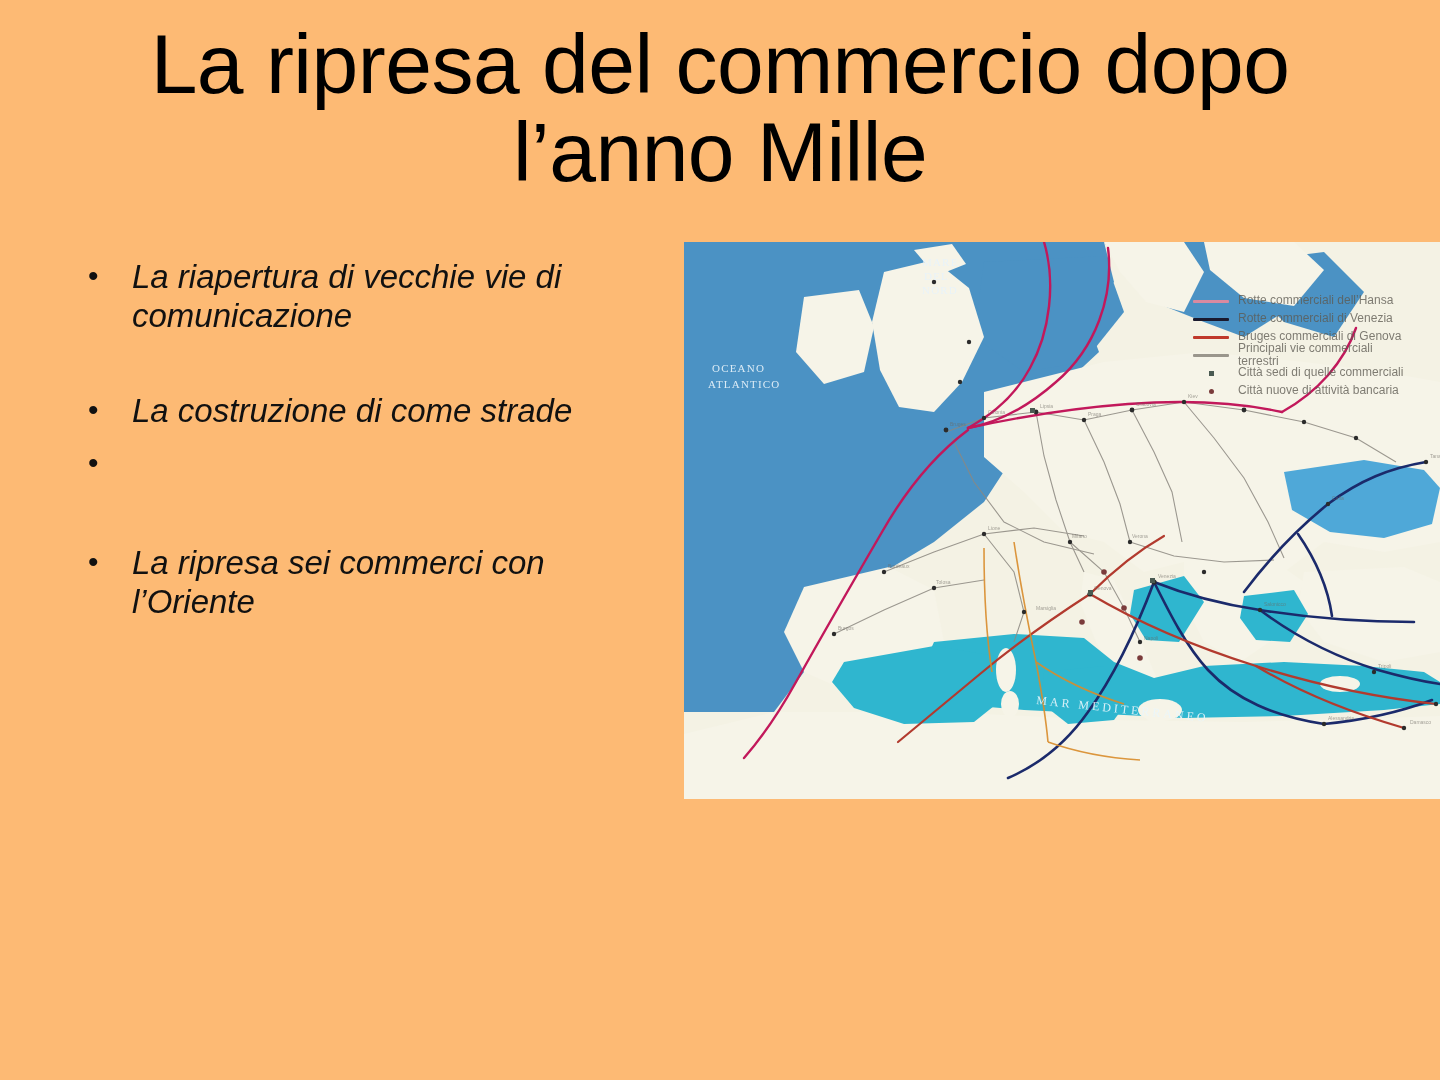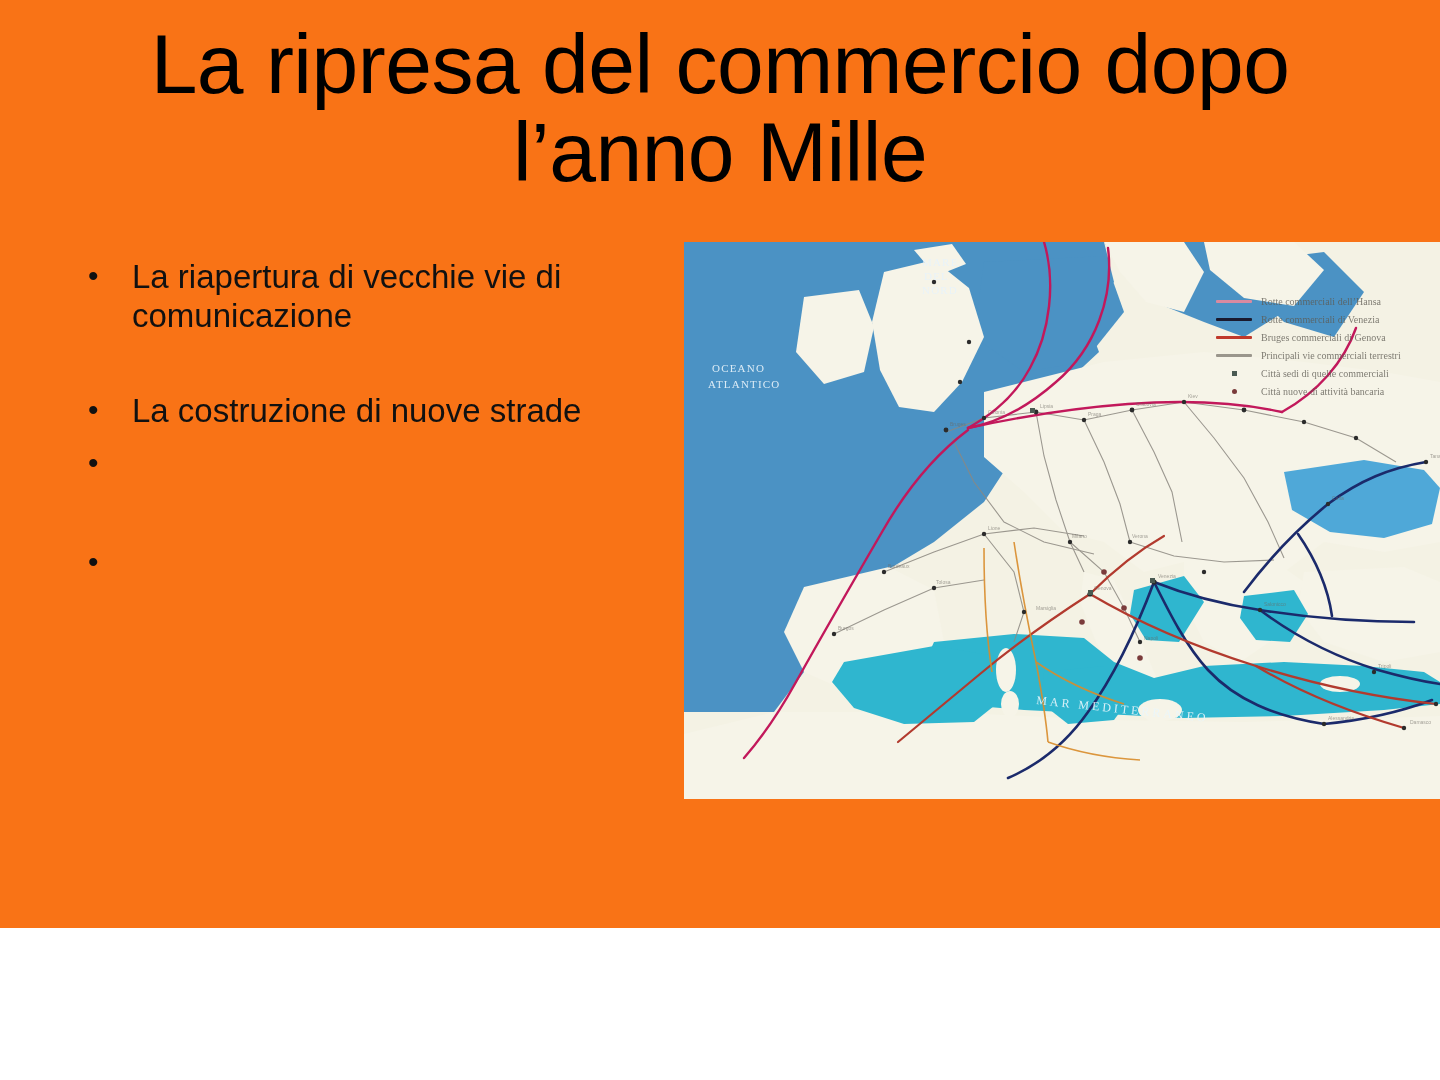--- a/index.html
+++ b/index.html
@@ -8,22 +8,22 @@
   }
   body {
     width: 1440px;
     height: 1080px;
     overflow: hidden;
     font-family: "Liberation Sans", sans-serif;
   }
   #slide {
     position: relative;
     width: 1440px;
-    height: 928px;
-    background: #f97316;
+    height: 1080px;
+    background: #fdba74;
     overflow: hidden;
   }
 
   
   #slide-title {
     position: absolute;
     left: 60px;
     top: 20px;
     width: 1320px;
     text-align: center;
@@ -55,20 +55,21 @@
     width: 62px;
     text-align: left;
     padding-left: 18px;
     font-size: 30px;
     line-height: 1.18;
     box-sizing: border-box;
   }
   .bullet-text {
     flex: 1 1 auto;
     white-space: pre-line;
+    font-style: italic;
   }
   .sp-a { height: 56px; }
   .sp-b { height: 14px; }
   .sp-c { height: 64px; }
 
   
   #map-figure {
     position: absolute;
     left: 684px;
     top: 242px;
@@ -79,27 +80,27 @@
   }
   #map-figure svg {
     display: block;
     width: 100%;
     height: 100%;
   }
 
   
   #map-legend {
     position: absolute;
-    left: 527px;
+    left: 504px;
     top: 50px;
     width: 225px;
-    font-size: 10px;
+    font-size: 12px;
     line-height: 1.1;
     color: #5d5a52;
-    font-family: Liberation Serif, serif;
+    font-family: Liberation Sans, sans-serif;
   }
   .legend-row {
     display: flex;
     align-items: center;
     height: 18px;
   }
   .legend-key {
     flex: 0 0 auto;
     width: 46px;
     display: flex;
@@ -140,33 +141,35 @@
     <div class="bullet-row">
       <span class="bullet-mark">•</span>
       <span class="bullet-text">La riapertura di vecchie vie di
 comunicazione</span>
     </div>
 
     <div class="sp-a"></div>
 
     <div class="bullet-row">
       <span class="bullet-mark">•</span>
-      <span class="bullet-text">La costruzione di nuove strade</span>
+      <span class="bullet-text">La costruzione di come strade</span>
     </div>
 
     <div class="sp-b"></div>
 
     <div class="bullet-row">
       <span class="bullet-mark">•</span>
     </div>
 
     <div class="sp-c"></div>
 
     <div class="bullet-row">
       <span class="bullet-mark">•</span>
+      <span class="bullet-text">La ripresa sei commerci con
+l’Oriente</span>
     </div>
 
   </div>
 
   <div id="map-figure">
 
     <svg viewBox="0 0 756 557" preserveAspectRatio="none">
       <defs>
         <clipPath id="frame">
             <rect x="0" y="0" width="756" height="557"></rect>

